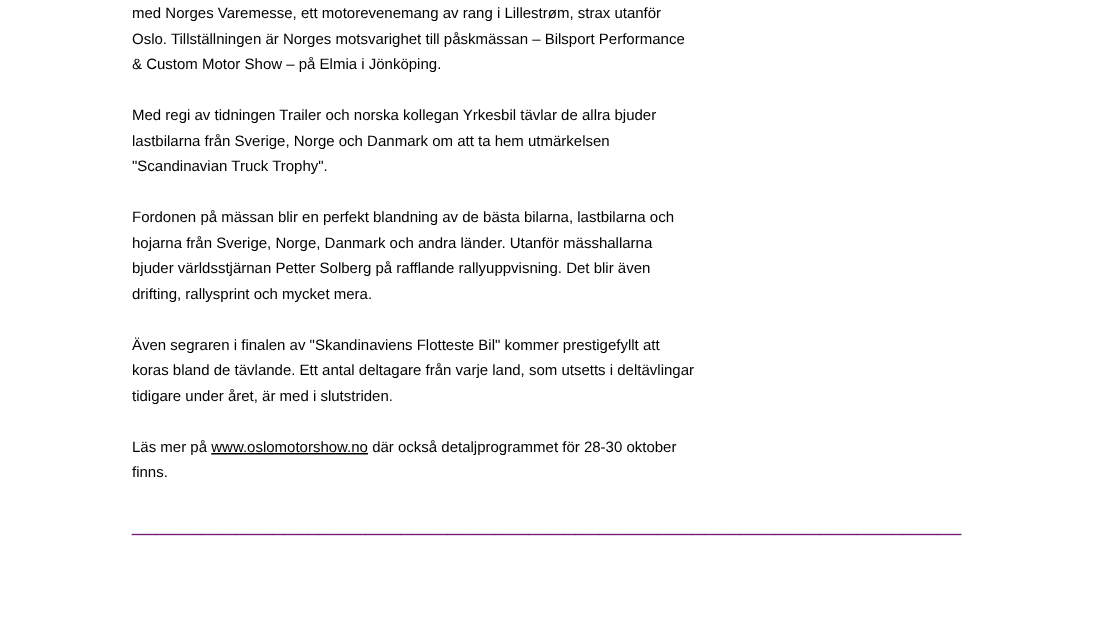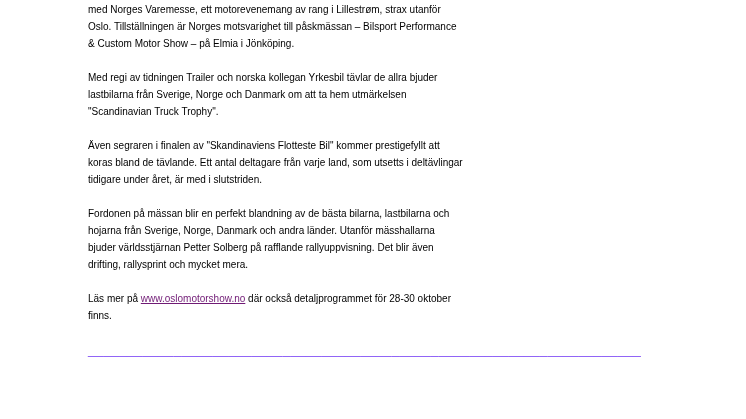--- a/index.html
+++ b/index.html
@@ -19,53 +19,53 @@
       box-sizing: content-box;
     }
     .page p {
       margin: 0 0 17px 0;
       font-size: 10px;
       line-height: 17px;
       color: #000000;
       white-space: pre-line;
     }
     a.doc-link {
-      color: #701a75;
+      color: #000000;
       text-decoration: underline;
       cursor: pointer;
     }
     .separator {
       font-size: 14px;
       line-height: 17px;
-      color: #8b5cf6;
+      color: #701a75;
       white-space: nowrap;
       letter-spacing: 0;
     }
   </style>
 </head>
 <body>
 
 <div class="page">
 
   <p>med Norges Varemesse, ett motorevenemang av rang i Lillestrøm, strax utanför
 Oslo. Tillställningen är Norges motsvarighet till påskmässan – Bilsport Performance
 &amp; Custom Motor Show – på Elmia i Jönköping.</p>
 
   <p>Med regi av tidningen Trailer och norska kollegan Yrkesbil tävlar de allra bjuder
 lastbilarna från Sverige, Norge och Danmark om att ta hem utmärkelsen
 "Scandinavian Truck Trophy".</p>
 
-  <p>Även segraren i finalen av "Skandinaviens Flotteste Bil" kommer prestigefyllt att
-koras bland de tävlande. Ett antal deltagare från varje land, som utsetts i deltävlingar
-tidigare under året, är med i slutstriden.</p>
-
   <p>Fordonen på mässan blir en perfekt blandning av de bästa bilarna, lastbilarna och
 hojarna från Sverige, Norge, Danmark och andra länder. Utanför mässhallarna
 bjuder världsstjärnan Petter Solberg på rafflande rallyuppvisning. Det blir även
 drifting, rallysprint och mycket mera.</p>
+
+  <p>Även segraren i finalen av "Skandinaviens Flotteste Bil" kommer prestigefyllt att
+koras bland de tävlande. Ett antal deltagare från varje land, som utsetts i deltävlingar
+tidigare under året, är med i slutstriden.</p>
 
 
   <p><span>Läs mer på </span><a class="doc-link">www.oslomotorshow.no</a><span> där också detaljprogrammet för 28-30 oktober
 finns.</span></p>
 
   <div class="separator">_______________________________________________________________________</div>
 
 </div>
 
 </body></html>

